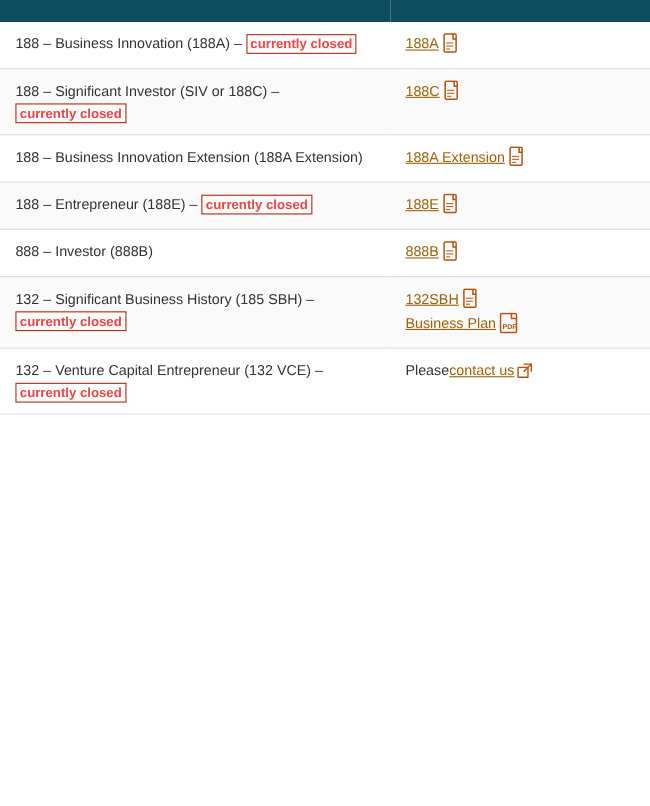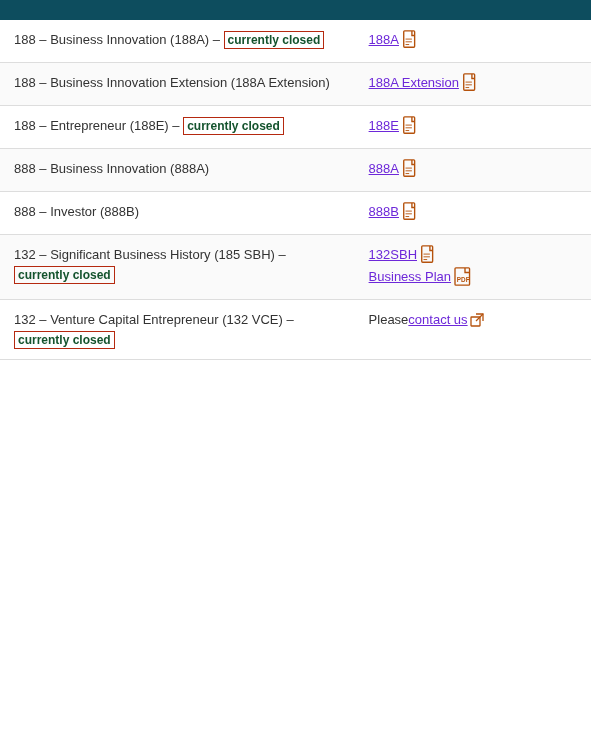--- a/index.html
+++ b/index.html
@@ -40,28 +40,28 @@
     }
     td:first-child {
       width: 60%;
     }
     td:last-child {
       width: 40%;
     }
     .closed-badge {
       display: inline;
       border: 1.5px solid #b5290f;
-      color: #14532d;
+      color: #ef4444;
       font-weight: bold;
       font-size: 12px;
       padding: 1px 3px;
       white-space: nowrap;
     }
     .form-link {
-      color: #6d28d9;
+      color: #a16207;
       text-decoration: underline;
       cursor: pointer;
     }
     .doc-icon {
       display: inline-block;
       width: 18px;
       height: 20px;
       vertical-align: middle;
       margin-left: 3px;
       position: relative;
@@ -115,54 +115,54 @@
           <rect x="1" y="1" width="12" height="18" rx="1" ry="1" fill="none" stroke="#b5520c" stroke-width="1.5"></rect>
           <polyline points="10,1 10,6 13,6" fill="none" stroke="#b5520c" stroke-width="1.5"></polyline>
           <line x1="3" y1="10" x2="10" y2="10" stroke="#b5520c" stroke-width="1"></line>
           <line x1="3" y1="13" x2="10" y2="13" stroke="#b5520c" stroke-width="1"></line>
           <line x1="3" y1="16" x2="7" y2="16" stroke="#b5520c" stroke-width="1"></line>
         </svg></span>
           </div>
         </td>
       </tr>
       <tr>
+        <td><span>188 – Significant Investor (SIV or 188C) –</span> <span class="closed-badge">currently closed</span></td>
+        <td>
+          <div class="form-group">
+            <a class="form-link" href="#">188C</a>
+            <span class="doc-icon"><svg viewBox="0 0 18 22" width="18" height="20">
+          <rect x="1" y="1" width="12" height="18" rx="1" ry="1" fill="none" stroke="#b5520c" stroke-width="1.5"></rect>
+          <polyline points="10,1 10,6 13,6" fill="none" stroke="#b5520c" stroke-width="1.5"></polyline>
+          <line x1="3" y1="10" x2="10" y2="10" stroke="#b5520c" stroke-width="1"></line>
+          <line x1="3" y1="13" x2="10" y2="13" stroke="#b5520c" stroke-width="1"></line>
+          <line x1="3" y1="16" x2="7" y2="16" stroke="#b5520c" stroke-width="1"></line>
+        </svg></span>
+          </div>
+        </td>
+      </tr>
+      <tr>
         <td><span>188 – Business Innovation Extension (188A Extension)</span></td>
         <td>
           <div class="form-group">
             <a class="form-link" href="#">188A Extension</a>
             <span class="doc-icon"><svg viewBox="0 0 18 22" width="18" height="20">
           <rect x="1" y="1" width="12" height="18" rx="1" ry="1" fill="none" stroke="#b5520c" stroke-width="1.5"></rect>
           <polyline points="10,1 10,6 13,6" fill="none" stroke="#b5520c" stroke-width="1.5"></polyline>
           <line x1="3" y1="10" x2="10" y2="10" stroke="#b5520c" stroke-width="1"></line>
           <line x1="3" y1="13" x2="10" y2="13" stroke="#b5520c" stroke-width="1"></line>
           <line x1="3" y1="16" x2="7" y2="16" stroke="#b5520c" stroke-width="1"></line>
         </svg></span>
           </div>
         </td>
       </tr>
       <tr>
         <td><span>188 – Entrepreneur (188E) –</span> <span class="closed-badge">currently closed</span></td>
         <td>
           <div class="form-group">
             <a class="form-link" href="#">188E</a>
-            <span class="doc-icon"><svg viewBox="0 0 18 22" width="18" height="20">
-          <rect x="1" y="1" width="12" height="18" rx="1" ry="1" fill="none" stroke="#b5520c" stroke-width="1.5"></rect>
-          <polyline points="10,1 10,6 13,6" fill="none" stroke="#b5520c" stroke-width="1.5"></polyline>
-          <line x1="3" y1="10" x2="10" y2="10" stroke="#b5520c" stroke-width="1"></line>
-          <line x1="3" y1="13" x2="10" y2="13" stroke="#b5520c" stroke-width="1"></line>
-          <line x1="3" y1="16" x2="7" y2="16" stroke="#b5520c" stroke-width="1"></line>
-        </svg></span>
-          </div>
-        </td>
-      </tr>
-      <tr>
-        <td><span>888 – Business Innovation (888A)</span></td>
-        <td>
-          <div class="form-group">
-            <a class="form-link" href="#">888A</a>
             <span class="doc-icon"><svg viewBox="0 0 18 22" width="18" height="20">
           <rect x="1" y="1" width="12" height="18" rx="1" ry="1" fill="none" stroke="#b5520c" stroke-width="1.5"></rect>
           <polyline points="10,1 10,6 13,6" fill="none" stroke="#b5520c" stroke-width="1.5"></polyline>
           <line x1="3" y1="10" x2="10" y2="10" stroke="#b5520c" stroke-width="1"></line>
           <line x1="3" y1="13" x2="10" y2="13" stroke="#b5520c" stroke-width="1"></line>
           <line x1="3" y1="16" x2="7" y2="16" stroke="#b5520c" stroke-width="1"></line>
         </svg></span>
           </div>
         </td>
       </tr>

